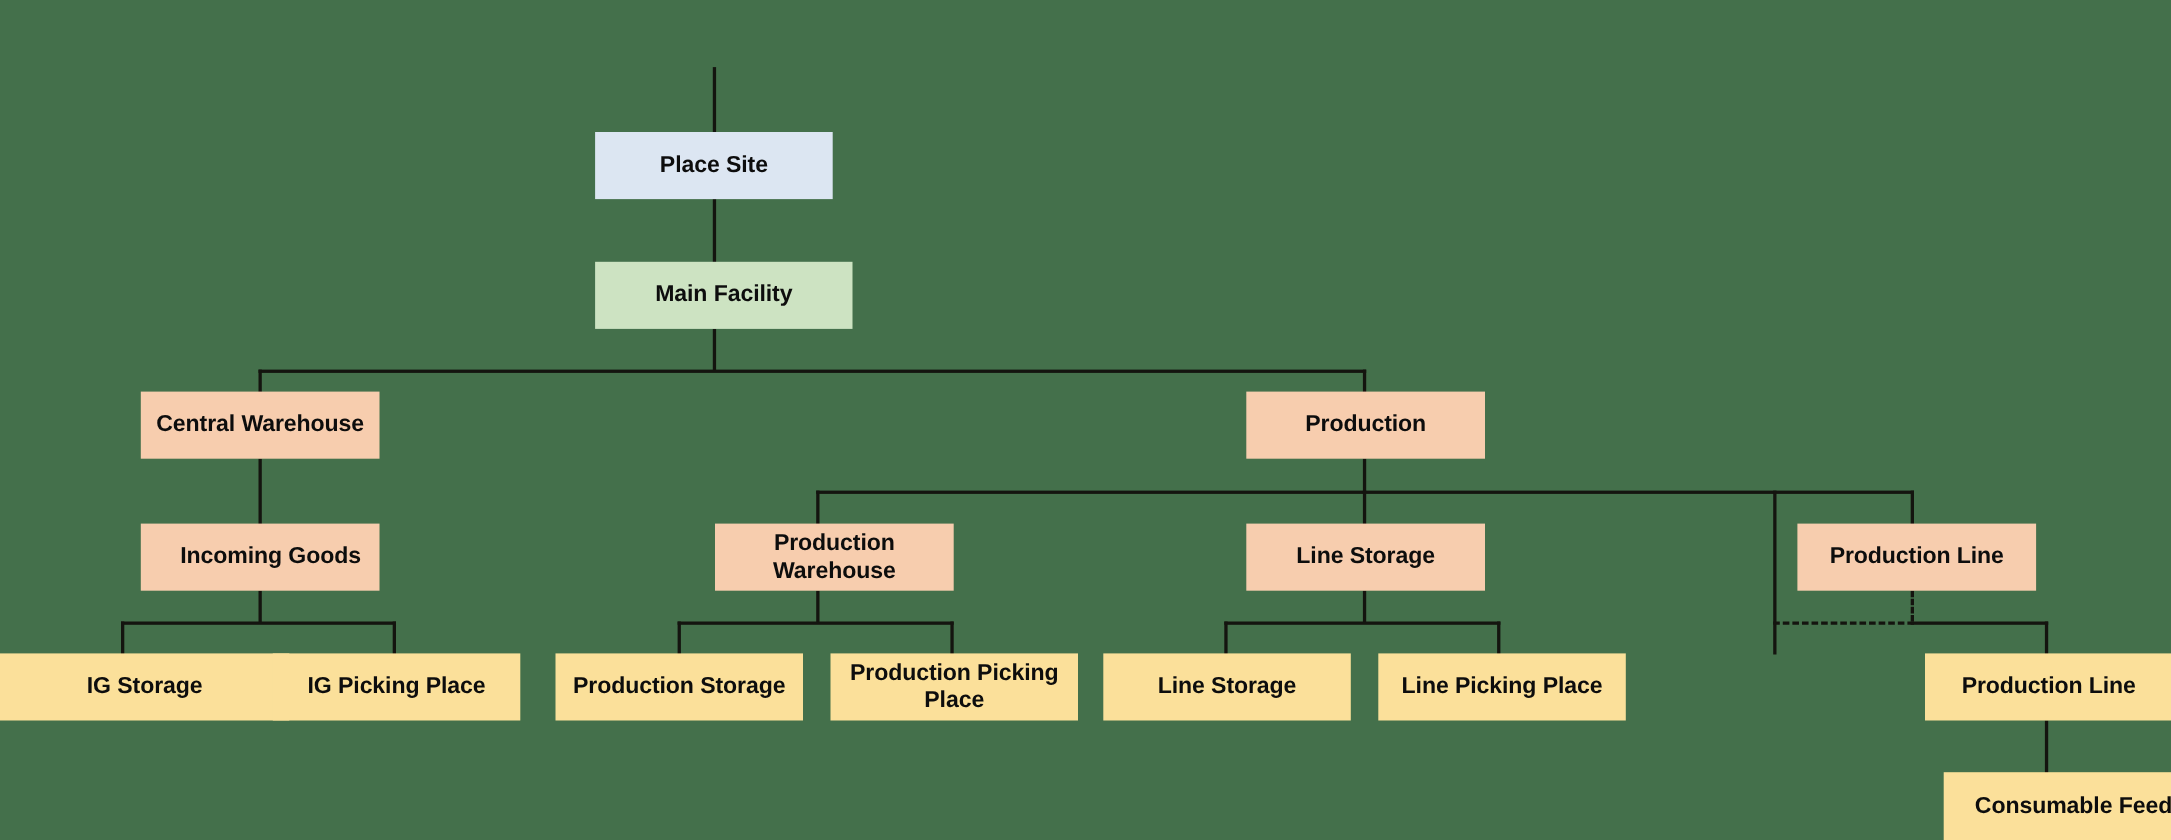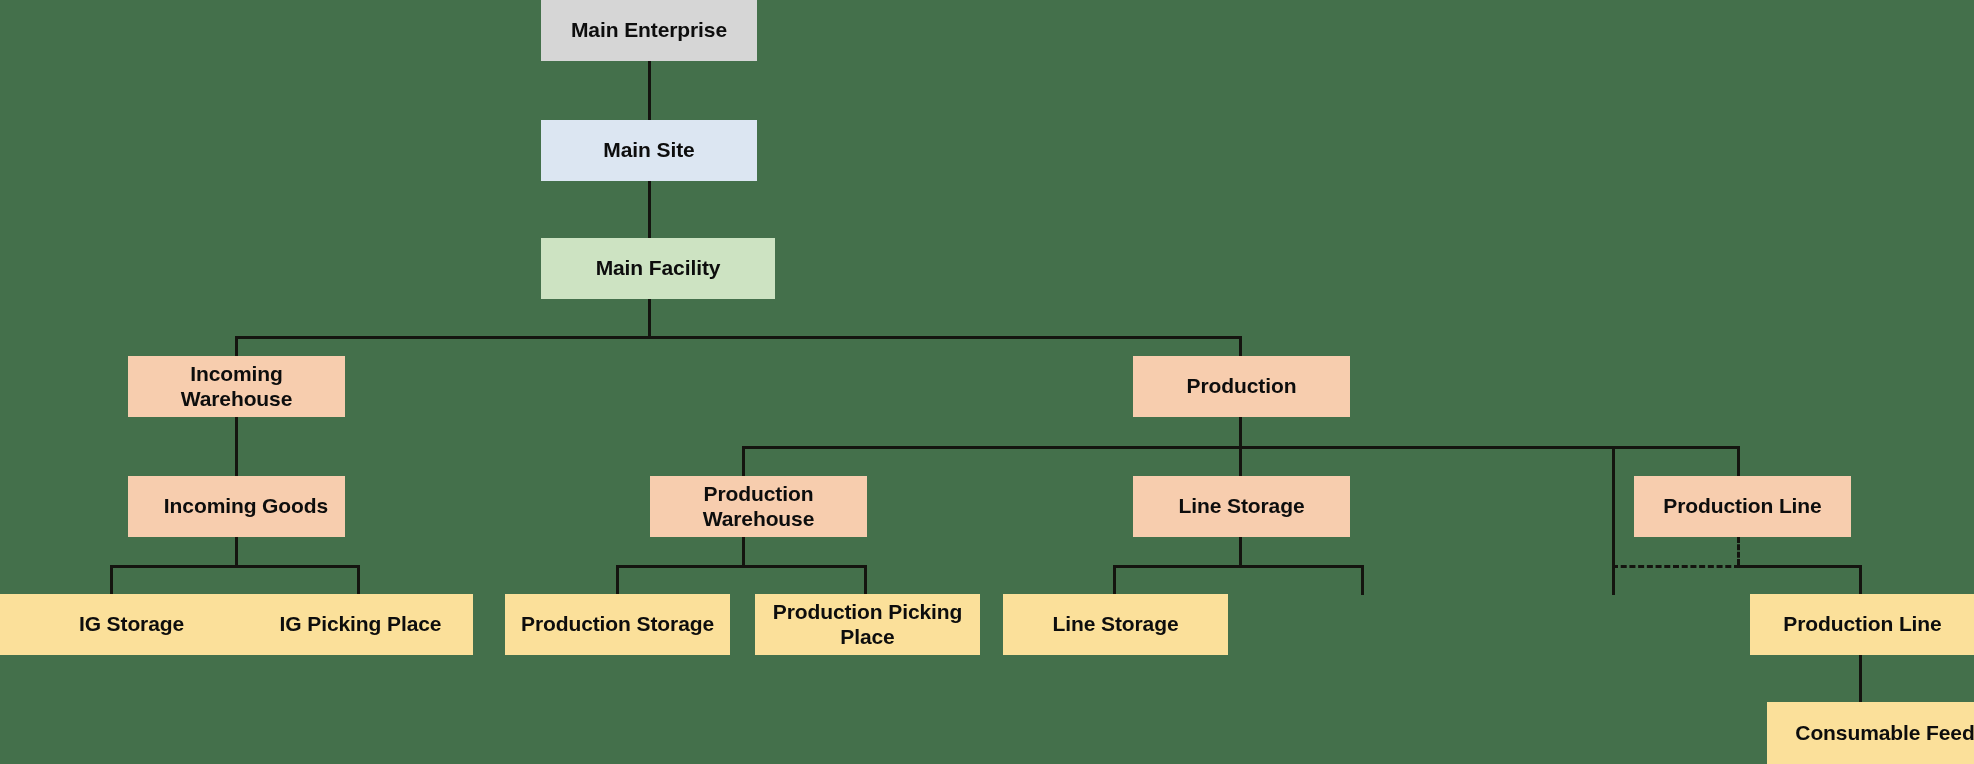--- a/index.html
+++ b/index.html
@@ -94,34 +94,31 @@
   <div class="edge v" style="left:1113px; top:565px; height:30px;"></div>
   <div class="edge v" style="left:1361px; top:565px; height:30px;"></div>
 
   <div class="edge dashed-v" style="left:1737px; top:537px; height:28px;"></div>
   <div class="edge dashed-h" style="left:1612px; top:565px; width:128px;"></div>
   <div class="edge h" style="left:1737px; top:565px; width:125px;"></div>
   <div class="edge v" style="left:1859px; top:565px; height:30px;"></div>
 
   <div class="edge v" style="left:1859px; top:655px; height:48px;"></div>
 
-  <div class="node lvl-enterprise" style="left:541px; top:0px; width:216px; height:61px;">
-    <span>Main Enterprise</span>
-  </div>
 
   <div class="node lvl-site" style="left:541px; top:120px; width:216px; height:61px;">
-    <span>Main Site</span>
+    <span>Place Site</span>
   </div>
 
   <div class="node lvl-facility" style="left:541px; top:238px; width:234px; height:61px;">
     <span>Main Facility</span>
   </div>
 
   <div class="node lvl-area" style="left:128px; top:356px; width:217px; height:61px;">
-    <span>Incoming Warehouse</span>
+    <span>Central Warehouse</span>
   </div>
 
   <div class="node lvl-area" style="left:1133px; top:356px; width:217px; height:61px;">
     <span>Production</span>
   </div>
 
   <div class="node lvl-area" style="left:128px; top:476px; width:217px; height:61px;padding-left:25px;">
     <span>Incoming Goods</span>
   </div>
 
@@ -150,20 +147,23 @@
   </div>
 
   <div class="node lvl-leaf" style="left:505px; top:594px; width:225px; height:61px;">
     <span>Production Storage</span>
   </div>
 
   <div class="node lvl-leaf" style="left:1003px; top:594px; width:225px; height:61px;">
     <span>Line Storage</span>
   </div>
 
+  <div class="node lvl-leaf" style="left:1253px; top:594px; width:225px; height:61px;">
+    <span>Line Picking Place</span>
+  </div>
 
 
   <div class="node lvl-leaf" style="left:1750px; top:594px; width:225px; height:61px;">
     <span>Production Line</span>
   </div>
 
   <div class="node lvl-leaf" style="left:1750px; top:702px; width:236px; height:62px;margin-left:17px;">
     <span>Consumable Feed</span>
   </div>
 

